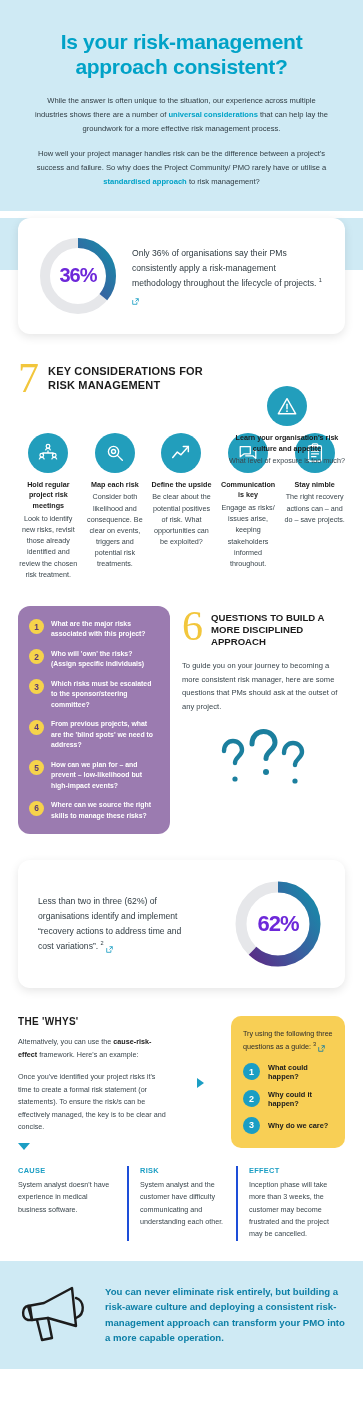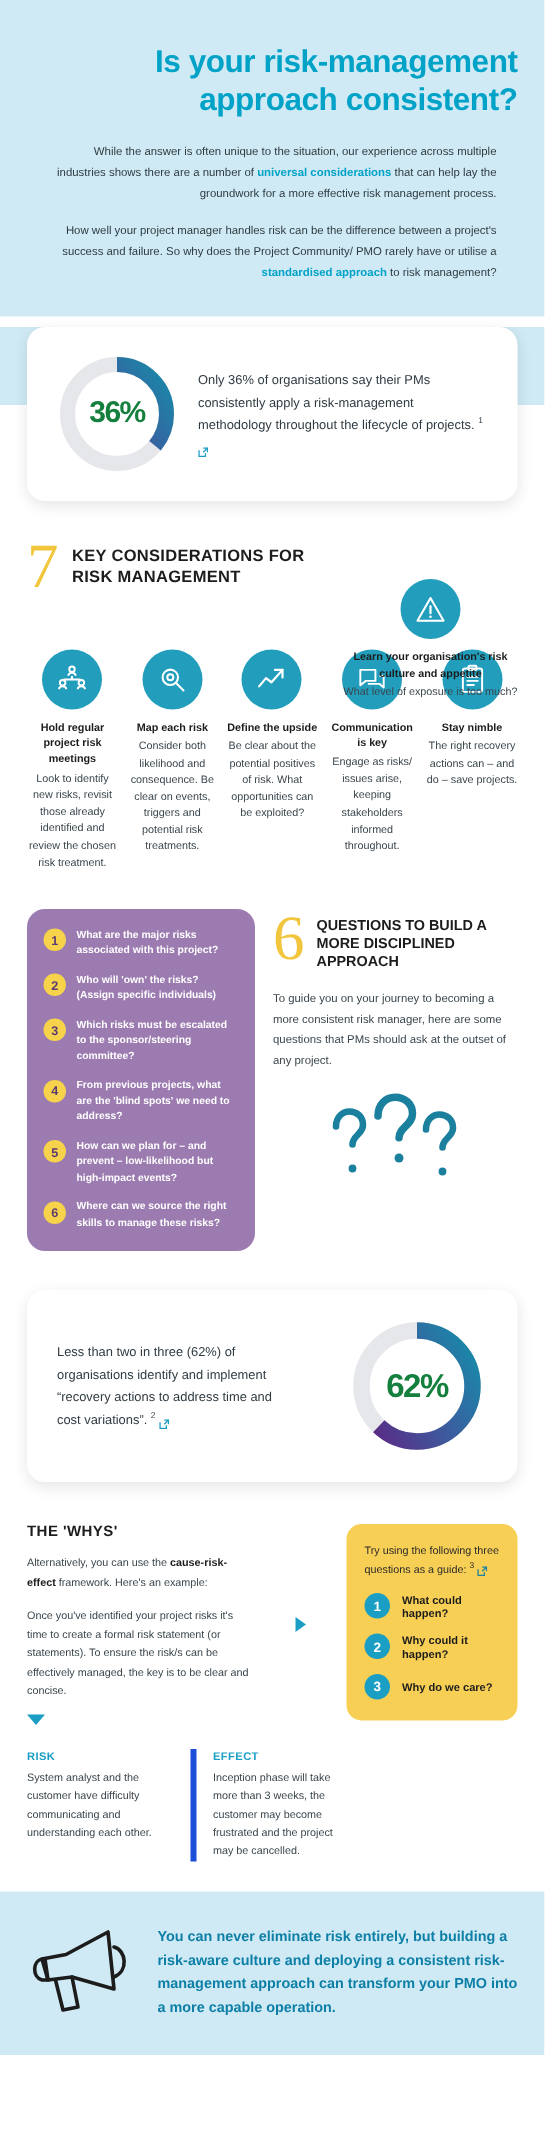--- a/index.html
+++ b/index.html
@@ -5,21 +5,21 @@
   * { box-sizing: border-box; margin: 0; padding: 0; }
   html, body { background: #ffffff; }
   body {
     width: 363px; height: 1421px;
     font-family: "Liberation Sans", sans-serif;
     color: #2b2b2b; overflow: hidden; position: relative;
   }
   .page { width: 363px; height: 1421px; position: relative; background: #ffffff; }
 
   
-  .hero { background: #cfeaf4; padding: 30px 18px 22px; text-align: right; position: relative; }
+  .hero { background: #cfeaf4; padding: 30px 18px 22px; text-align: center; position: relative; }
   .hero h1 {
     color: #00a2c7; font-size: 21px; line-height: 1.18; font-weight: bold;
     letter-spacing: -0.3px; margin-bottom: 14px;
   }
   .hero p { font-size: 7.6px; line-height: 1.85; color: #2f3b42; padding: 0 14px; }
   .hero p + p { margin-top: 11px; }
   .hl { color: #00a2c7; font-weight: bold; }
 
   
   .blue-strip { position: absolute; left: 0; right: 0; height: 60px; background: #cfeaf4; }
@@ -27,21 +27,21 @@
   
   .stat-wrap { position: relative; padding: 0 18px; }
   .stat-card {
     position: relative; background: #fff; border-radius: 12px;
     box-shadow: 0 3px 10px rgba(0,0,0,.10);
     display: flex; align-items: center; gap: 12px; padding: 16px 18px;
   }
   .donut { position: relative; flex: 0 0 auto; }
   .donut .val {
     position: absolute; inset: 0; display: flex; align-items: center; justify-content: center;
-    font-weight: bold; color: #15803d; letter-spacing: -1px;
+    font-weight: bold; color: #6d28d9; letter-spacing: -1px;
   }
   .stat-card .txt { font-size: 8.6px; line-height: 1.75; color: #2f3b42; }
   .sup { font-size: 5.6px; vertical-align: super; }
   .extlink { display:inline-block; width: 7px; height: 7px; vertical-align: middle; }
 
   
   .sec { padding: 0 18px; }
   .sevenhead { display: flex; align-items: flex-start; gap: 9px; margin-top: 28px; }
   .bignum { font-size: 42px; line-height: .78; font-weight: 300; color: #f2c63c; font-family: "Liberation Serif", serif; }
   .sevenhead h2 { font-size: 11px; line-height: 1.28; font-weight: bold; color: #1c1c1c; letter-spacing: .2px; margin-top: 2px;}
@@ -96,21 +96,21 @@
   .ybox .lead { font-size: 7.2px; line-height: 1.6; color: #2b2b2b; margin-bottom: 10px; }
   .yrow { display: flex; align-items: center; gap: 8px; }
   .yrow + .yrow { margin-top: 9px; }
   .ynum { flex: 0 0 17px; width: 17px; height: 17px; border-radius: 50%; background: #1b9ec4;
           color: #fff; font-weight: bold; font-size: 9px; display: flex; align-items: center; justify-content: center; }
   .ytxt { font-size: 7.4px; font-weight: bold; color: #1c1c1c; }
 
   
   .cre { margin-top: 16px; padding: 0 18px; display: grid; grid-template-columns: repeat(3, 1fr); }
   .cre-col { padding-right: 10px; }
-  .cre-col + .cre-col { border-left: 4px solid #1d4ed8; padding-left: 11px; }
+  .cre-col + .cre-col { border-left: 2px solid #1d4ed8; padding-left: 11px; }
   .cre-col h4 { font-size: 7.4px; font-weight: bold; color: #1b9ec4; letter-spacing: .3px; margin-bottom: 4px; }
   .cre-col p { font-size: 7.2px; line-height: 1.72; color: #3a464d; }
 
   
   .cta { margin-top: 20px; background: #cfeaf4; padding: 19px 18px; display: flex; align-items: center; gap: 13px; }
   .cta p { font-size: 9.6px; line-height: 1.62; font-weight: bold; color: #0d7fa6; }
 </style>
 </head>
 <body>
 
@@ -341,20 +341,24 @@
       </div>
       <div class="yrow">
         <div class="ynum">3</div>
         <div class="ytxt">Why do we care?</div>
       </div>
     </div>
   </section>
 
   <section class="cre">
     <div class="cre-col">
+      <h4>CAUSE</h4>
+      <p>System analyst doesn't have experience in medical business software.</p>
+    </div>
+    <div class="cre-col">
       <h4>RISK</h4>
       <p>System analyst and the customer have difficulty communicating and understanding each other.</p>
     </div>
     <div class="cre-col">
       <h4>EFFECT</h4>
       <p>Inception phase will take more than 3 weeks, the customer may become frustrated and the project may be cancelled.</p>
     </div>
   </section>
 
   <section class="cta">

